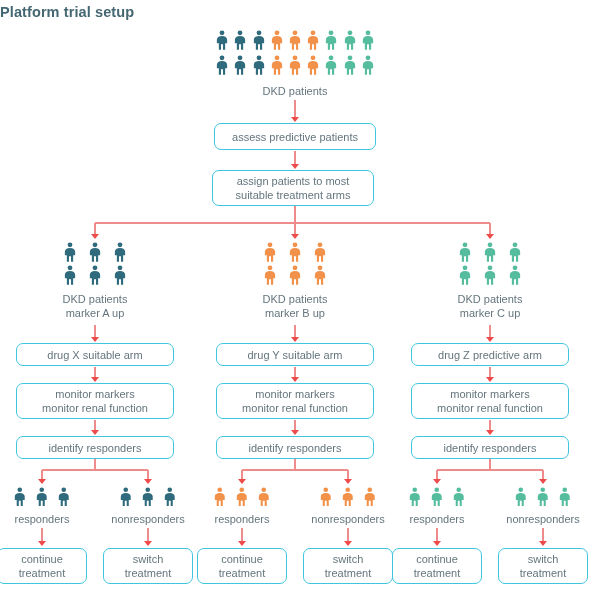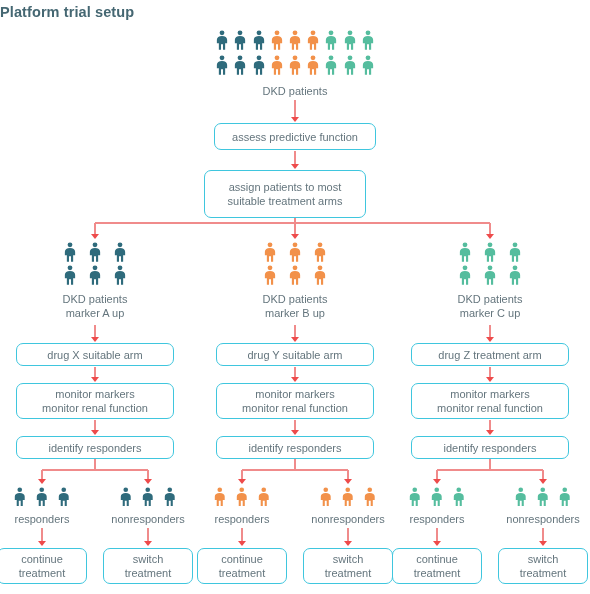--- a/index.html
+++ b/index.html
@@ -151,40 +151,40 @@
       <div class="vline" style="left: 436.3px; top: 470px; height: 9px;"></div>
       <div class="arrowhead" style="left: 433px; top: 478.5px;"></div>
       <div class="vline" style="left: 436.3px; top: 528px; height: 14px;"></div>
       <div class="arrowhead" style="left: 433px; top: 540.5px;"></div>
       <div class="vline" style="left: 542.3px; top: 470px; height: 9px;"></div>
       <div class="arrowhead" style="left: 539px; top: 478.5px;"></div>
       <div class="vline" style="left: 542.3px; top: 528px; height: 14px;"></div>
       <div class="arrowhead" style="left: 539px; top: 540.5px;"></div>
     </div>
   <div id="nodes">
-      <div class="box" style="left: 214px; top: 123px; width: 162px; height: 27px;">assess predictive function</div>
-      <div class="box" style="left: 204px; top: 170px; width: 162px; height: 48px;">assign patients to most
+      <div class="box" style="left: 214px; top: 123px; width: 162px; height: 27px;">assess predictive patients</div>
+      <div class="box" style="left: 212px; top: 170px; width: 162px; height: 36px;">assign patients to most
 suitable treatment arms</div>
       <div class="box" style="left: 16px; top: 343px; width: 158px; height: 23px;">drug X suitable arm</div>
       <div class="box" style="left: 16px; top: 383px; width: 158px; height: 36px;">monitor markers
 monitor renal function</div>
       <div class="box" style="left: 16px; top: 436px; width: 158px; height: 23px;">identify responders</div>
       <div class="box" style="left: -3px; top: 548px; width: 90px; height: 36px;">continue
 treatment</div>
       <div class="box" style="left: 103px; top: 548px; width: 90px; height: 36px;">switch
 treatment</div>
       <div class="box" style="left: 216px; top: 343px; width: 158px; height: 23px;">drug Y suitable arm</div>
       <div class="box" style="left: 216px; top: 383px; width: 158px; height: 36px;">monitor markers
 monitor renal function</div>
       <div class="box" style="left: 216px; top: 436px; width: 158px; height: 23px;">identify responders</div>
       <div class="box" style="left: 197px; top: 548px; width: 90px; height: 36px;">continue
 treatment</div>
       <div class="box" style="left: 303px; top: 548px; width: 90px; height: 36px;">switch
 treatment</div>
-      <div class="box" style="left: 411px; top: 343px; width: 158px; height: 23px;">drug Z treatment arm</div>
+      <div class="box" style="left: 411px; top: 343px; width: 158px; height: 23px;">drug Z predictive arm</div>
       <div class="box" style="left: 411px; top: 383px; width: 158px; height: 36px;">monitor markers
 monitor renal function</div>
       <div class="box" style="left: 411px; top: 436px; width: 158px; height: 23px;">identify responders</div>
       <div class="box" style="left: 392px; top: 548px; width: 90px; height: 36px;">continue
 treatment</div>
       <div class="box" style="left: 498px; top: 548px; width: 90px; height: 36px;">switch
 treatment</div>
     </div>
 
 <div class="people-row" style="left: 215.2px; top: 30px; gap: 4.2px;">

